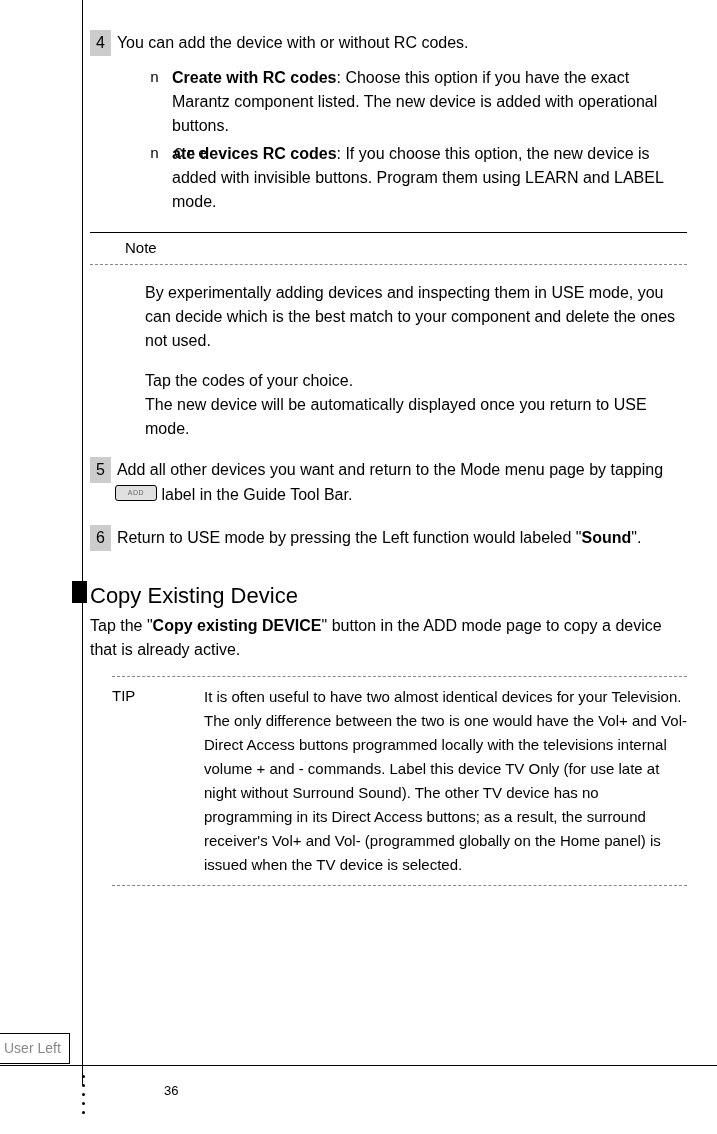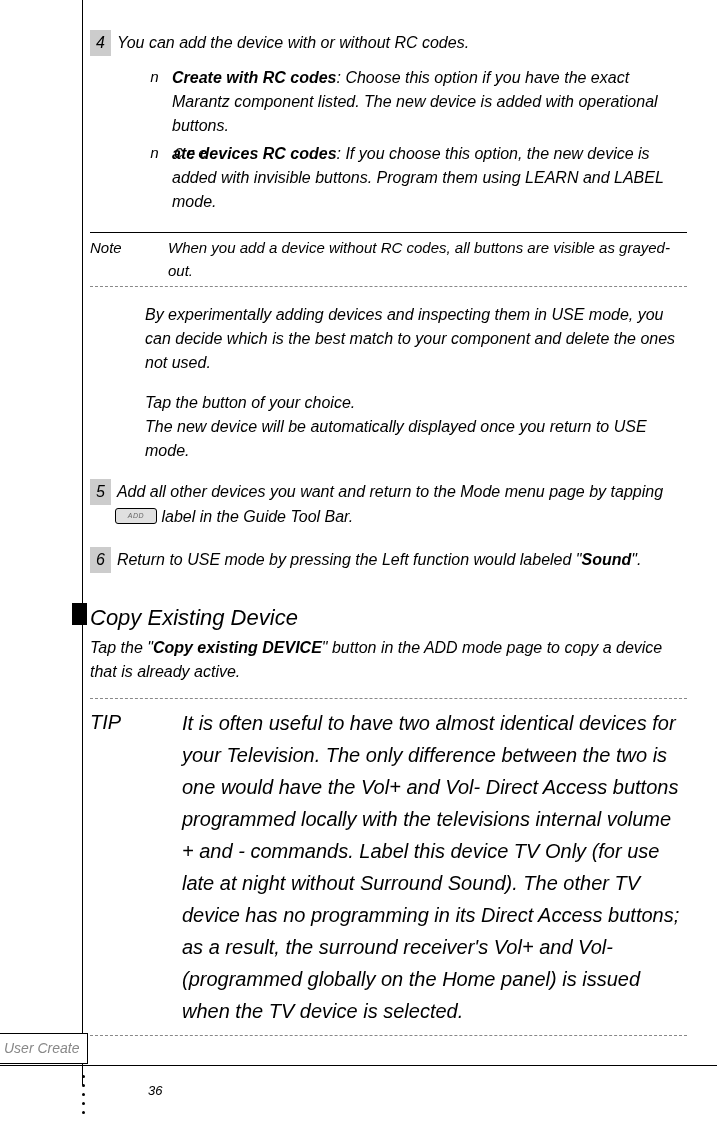--- a/index.html
+++ b/index.html
@@ -1,19 +1,18 @@
 <!DOCTYPE html>
 <html><head>
   <meta charset="utf-8">
   <style>
     * {
       box-sizing: border-box;
       margin: 0;
       padding: 0;
-      font-style: italic;
     }
     body {
       font-family: Arial, Helvetica, sans-serif;
       font-size: 16px;
       color: #000;
       background: #fff;
       width: 717px;
       height: 1134px;
       position: relative;
       line-height: 1.5;
@@ -72,20 +71,21 @@
       border-top: 1px solid #000;
       border-bottom: 1px dashed #888;
       margin: 6px 0 16px 0;
       padding: 4px 0 4px 0;
       display: flex;
       font-size: 15px;
     }
     .note-label {
       width: 78px;
       flex-shrink: 0;
+      margin-left: 35px;
     }
     .note-text {
       flex: 1;
     }
     .para {
       margin-bottom: 16px;
       padding-left: 55px;
     }
     .add-icon {
       display: inline-block;
@@ -127,21 +127,22 @@
     }
     .subheading-para {
       margin-bottom: 14px;
       margin-top: 2px;
     }
     .tip-row {
       border-top: 1px dashed #888;
       border-bottom: 1px dashed #888;
       padding: 8px 0 8px 0;
       display: flex;
-      font-size: 20px;
+      font-size: 15px;
+      margin-left: 22px;
     }
     .tip-label {
       width: 92px;
       flex-shrink: 0;
     }
     .tip-text {
       flex: 1;
       line-height: 1.6;
     }
     .footer {
@@ -164,21 +165,21 @@
     .footer-line {
       position: absolute;
       left: 0;
       bottom: 48px;
       width: 717px;
       height: 1px;
       background: #000;
     }
     .page-num {
       position: absolute;
-      left: 148px;
+      left: 164px;
       bottom: 14px;
       font-size: 13px;
     }
     .dots {
       position: absolute;
       left: 82px;
       bottom: 0;
       display: flex;
       flex-direction: column;
       gap: 6px;
@@ -208,27 +209,26 @@
       </li>
       <li>
         <span class="bullet-marker-sp">n Cre</span>
         <b>ate devices RC codes</b><span>: If you choose this option, the new device is added with invisible buttons. Program them using LEARN and LABEL mode.</span>
       </li>
     </ul>
   </div>
 
   <div class="note-row">
     <div class="note-label">Note</div>
-    <div class="note-text">When you add a device without RC codes, all buttons are visible as grayed-out.</div>
   </div>
 
   <div class="para">By experimentally adding devices and inspecting them in USE mode, you can decide which is the best match to your component and delete the ones not used.</div>
 
   <div class="para">
-    <span>Tap the button of your choice.</span><br>
+    <span>Tap the codes of your choice.</span><br>
     <span>The new device will be automatically displayed once you return to USE mode.</span>
   </div>
 
   <div class="step-block">
     <span class="step-num">5</span><span>Add all other devices you want and return to the Mode menu page by tapping </span><span class="add-icon"></span><span> label in the Guide Tool Bar.</span>
   </div>
 
   <div class="step-block">
     <span class="step-num">6</span><span>Return to USE mode by pressing the Left function would labeled "</span><b>Sound</b><span>".</span>
   </div>
@@ -244,21 +244,21 @@
 
   <div class="tip-row">
     <div class="tip-label">TIP</div>
     <div class="tip-text">It is often useful to have two almost identical devices for your Television. The only difference between the two is one would have the Vol+ and Vol- Direct Access buttons programmed locally with the televisions internal volume + and - commands. Label this device TV Only (for use late at night without Surround Sound). The other TV device has no programming in its Direct Access buttons; as a result, the surround receiver's Vol+ and Vol- (programmed globally on the Home panel) is issued when the TV device is selected.</div>
   </div>
 
 </div>
 
 <div class="footer">
   <div class="footer-line"></div>
-  <div class="user-guide-box">User Create</div>
+  <div class="user-guide-box">User Left</div>
   <div class="page-num">36</div>
   <div class="dots">
     <span></span>
       <span></span>
       <span></span>
       <span></span>
       <span></span>
   </div>
 </div>
 

